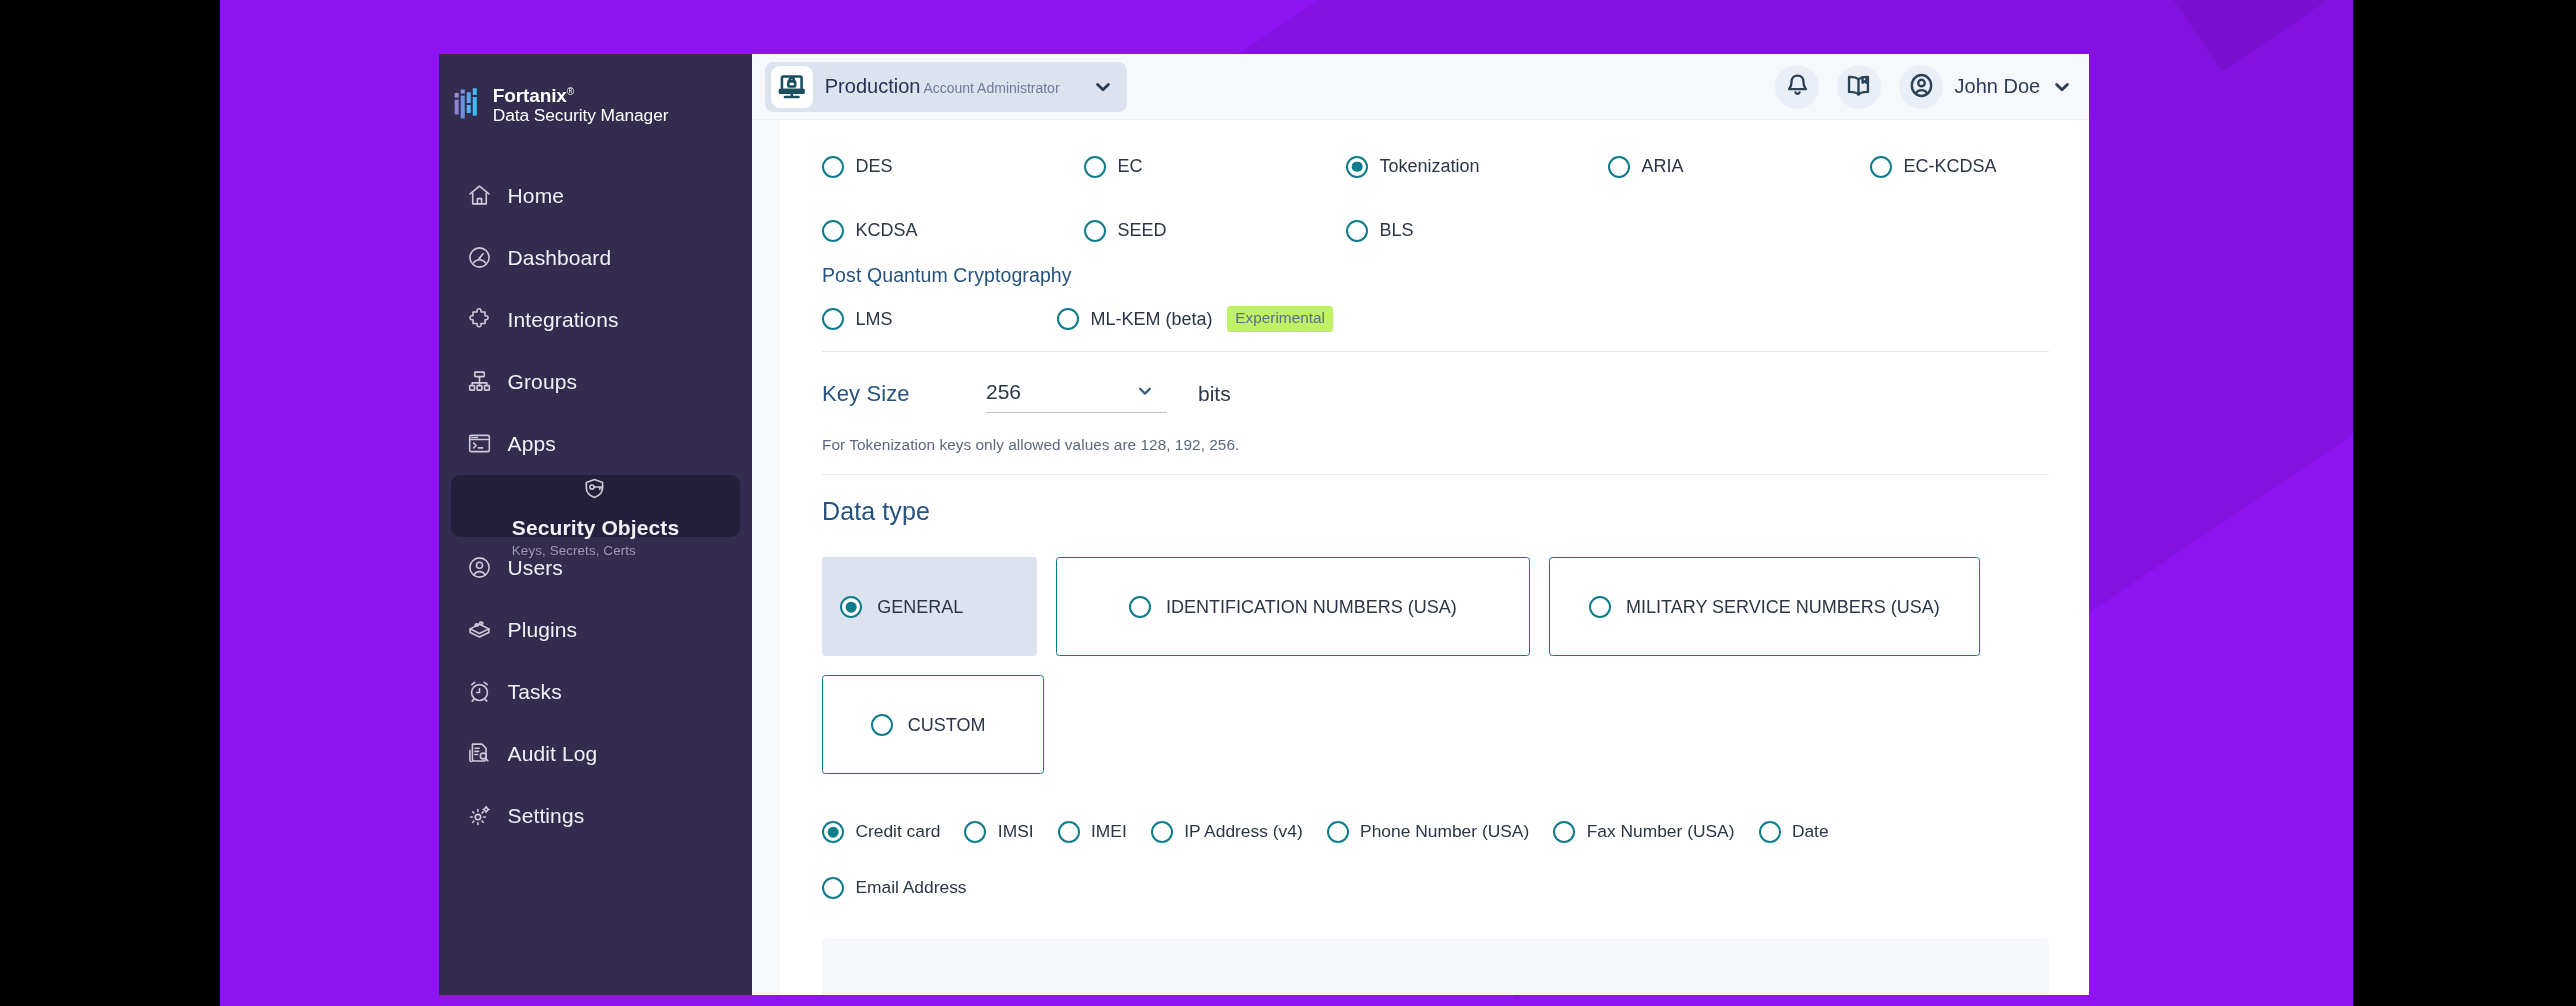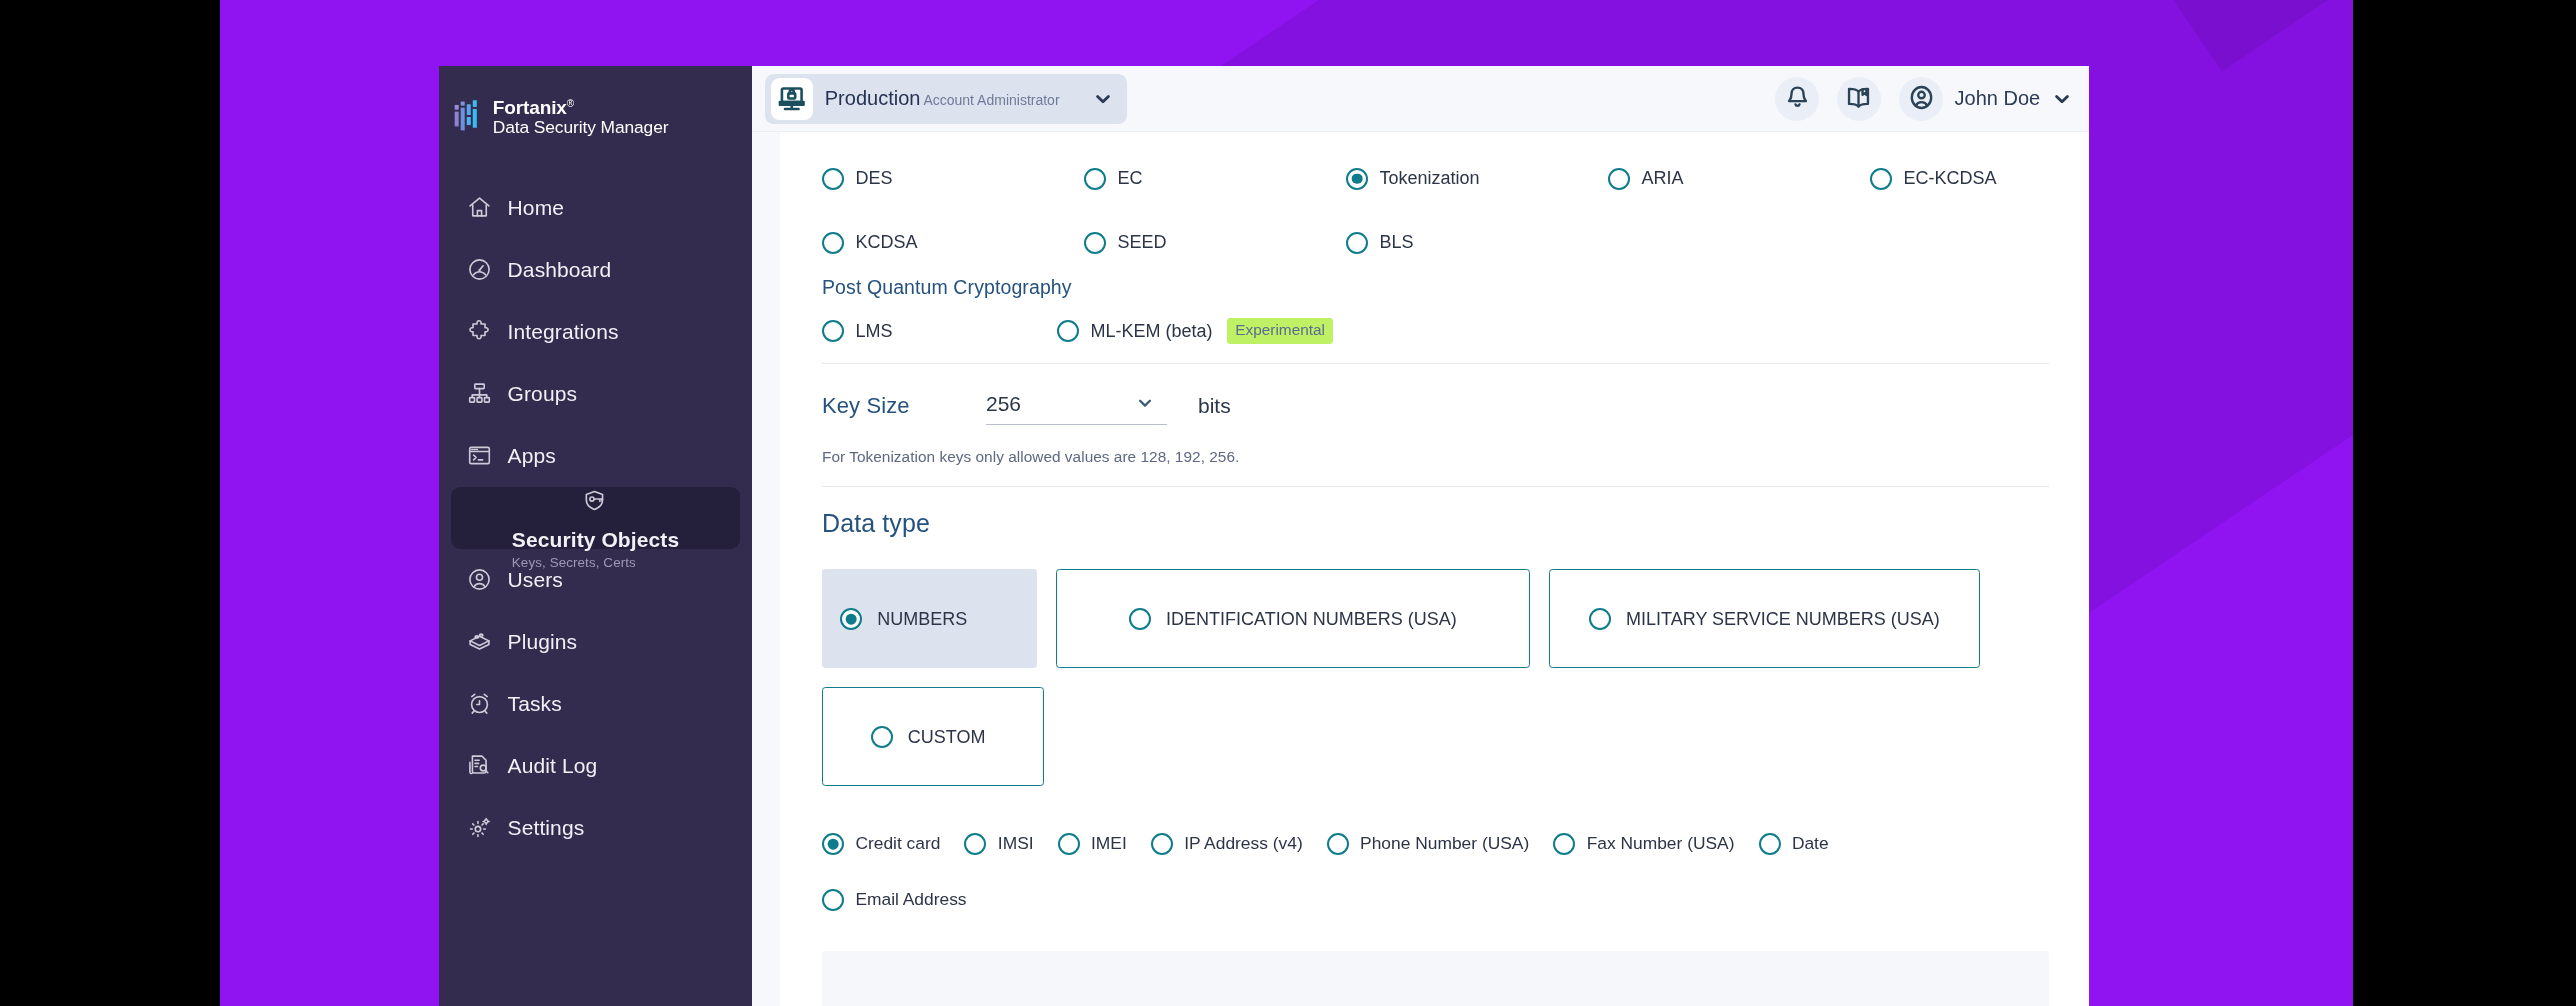--- a/index.html
+++ b/index.html
@@ -19,21 +19,21 @@
     overflow: hidden;
   }
   .stripe { position: absolute; background: rgba(255,255,255,0.055); }
   .stripe.dark { background: rgba(0,0,0,0.07); }
   #s1 { width: 1744px; height: 738px; left: -1174px; top: -510px; transform: rotate(-34deg); transform-origin: 0 0; }
   #s2 { width: 2012px; height: 939px; left: 771px; top: 221px; transform: rotate(-34deg); transform-origin: 0 0; }
   #s3 { width: 1476px; height: 604px;  left: 1664px; top: -429px; transform: rotate(-34deg); transform-origin: 0 0; }
 
   
   #app {
-    position: absolute; left: 439px; top: 66px;
+    position: absolute; left: 439px; top: 54px;
     width: 1650px; height: 941px;
     display: flex;
     background: #f7f8fb;
     overflow: hidden;
   }
 
   
   #sidebar {
     width: 313px; flex: 0 0 313px; height: 941px;
     background: #332c4e;
@@ -531,21 +531,21 @@
           </div>
 
           <div class="divider"></div>
 
           <div id="datatype-block">
             <div id="datatype-title">Data type</div>
 
             <div id="dt-cards">
               <div class="dt-card selected" id="dt-general">
                 <span class="dot on"></span>
-                <span class="dt-label">NUMBERS</span>
+                <span class="dt-label">GENERAL</span>
               </div>
               <div class="dt-card" id="dt-idnum">
                 <span class="dot"></span>
                 <span class="dt-label">IDENTIFICATION NUMBERS (USA)</span>
               </div>
               <div class="dt-card" id="dt-mil">
                 <span class="dot"></span>
                 <span class="dt-label">MILITARY SERVICE NUMBERS (USA)</span>
               </div>
             </div>

